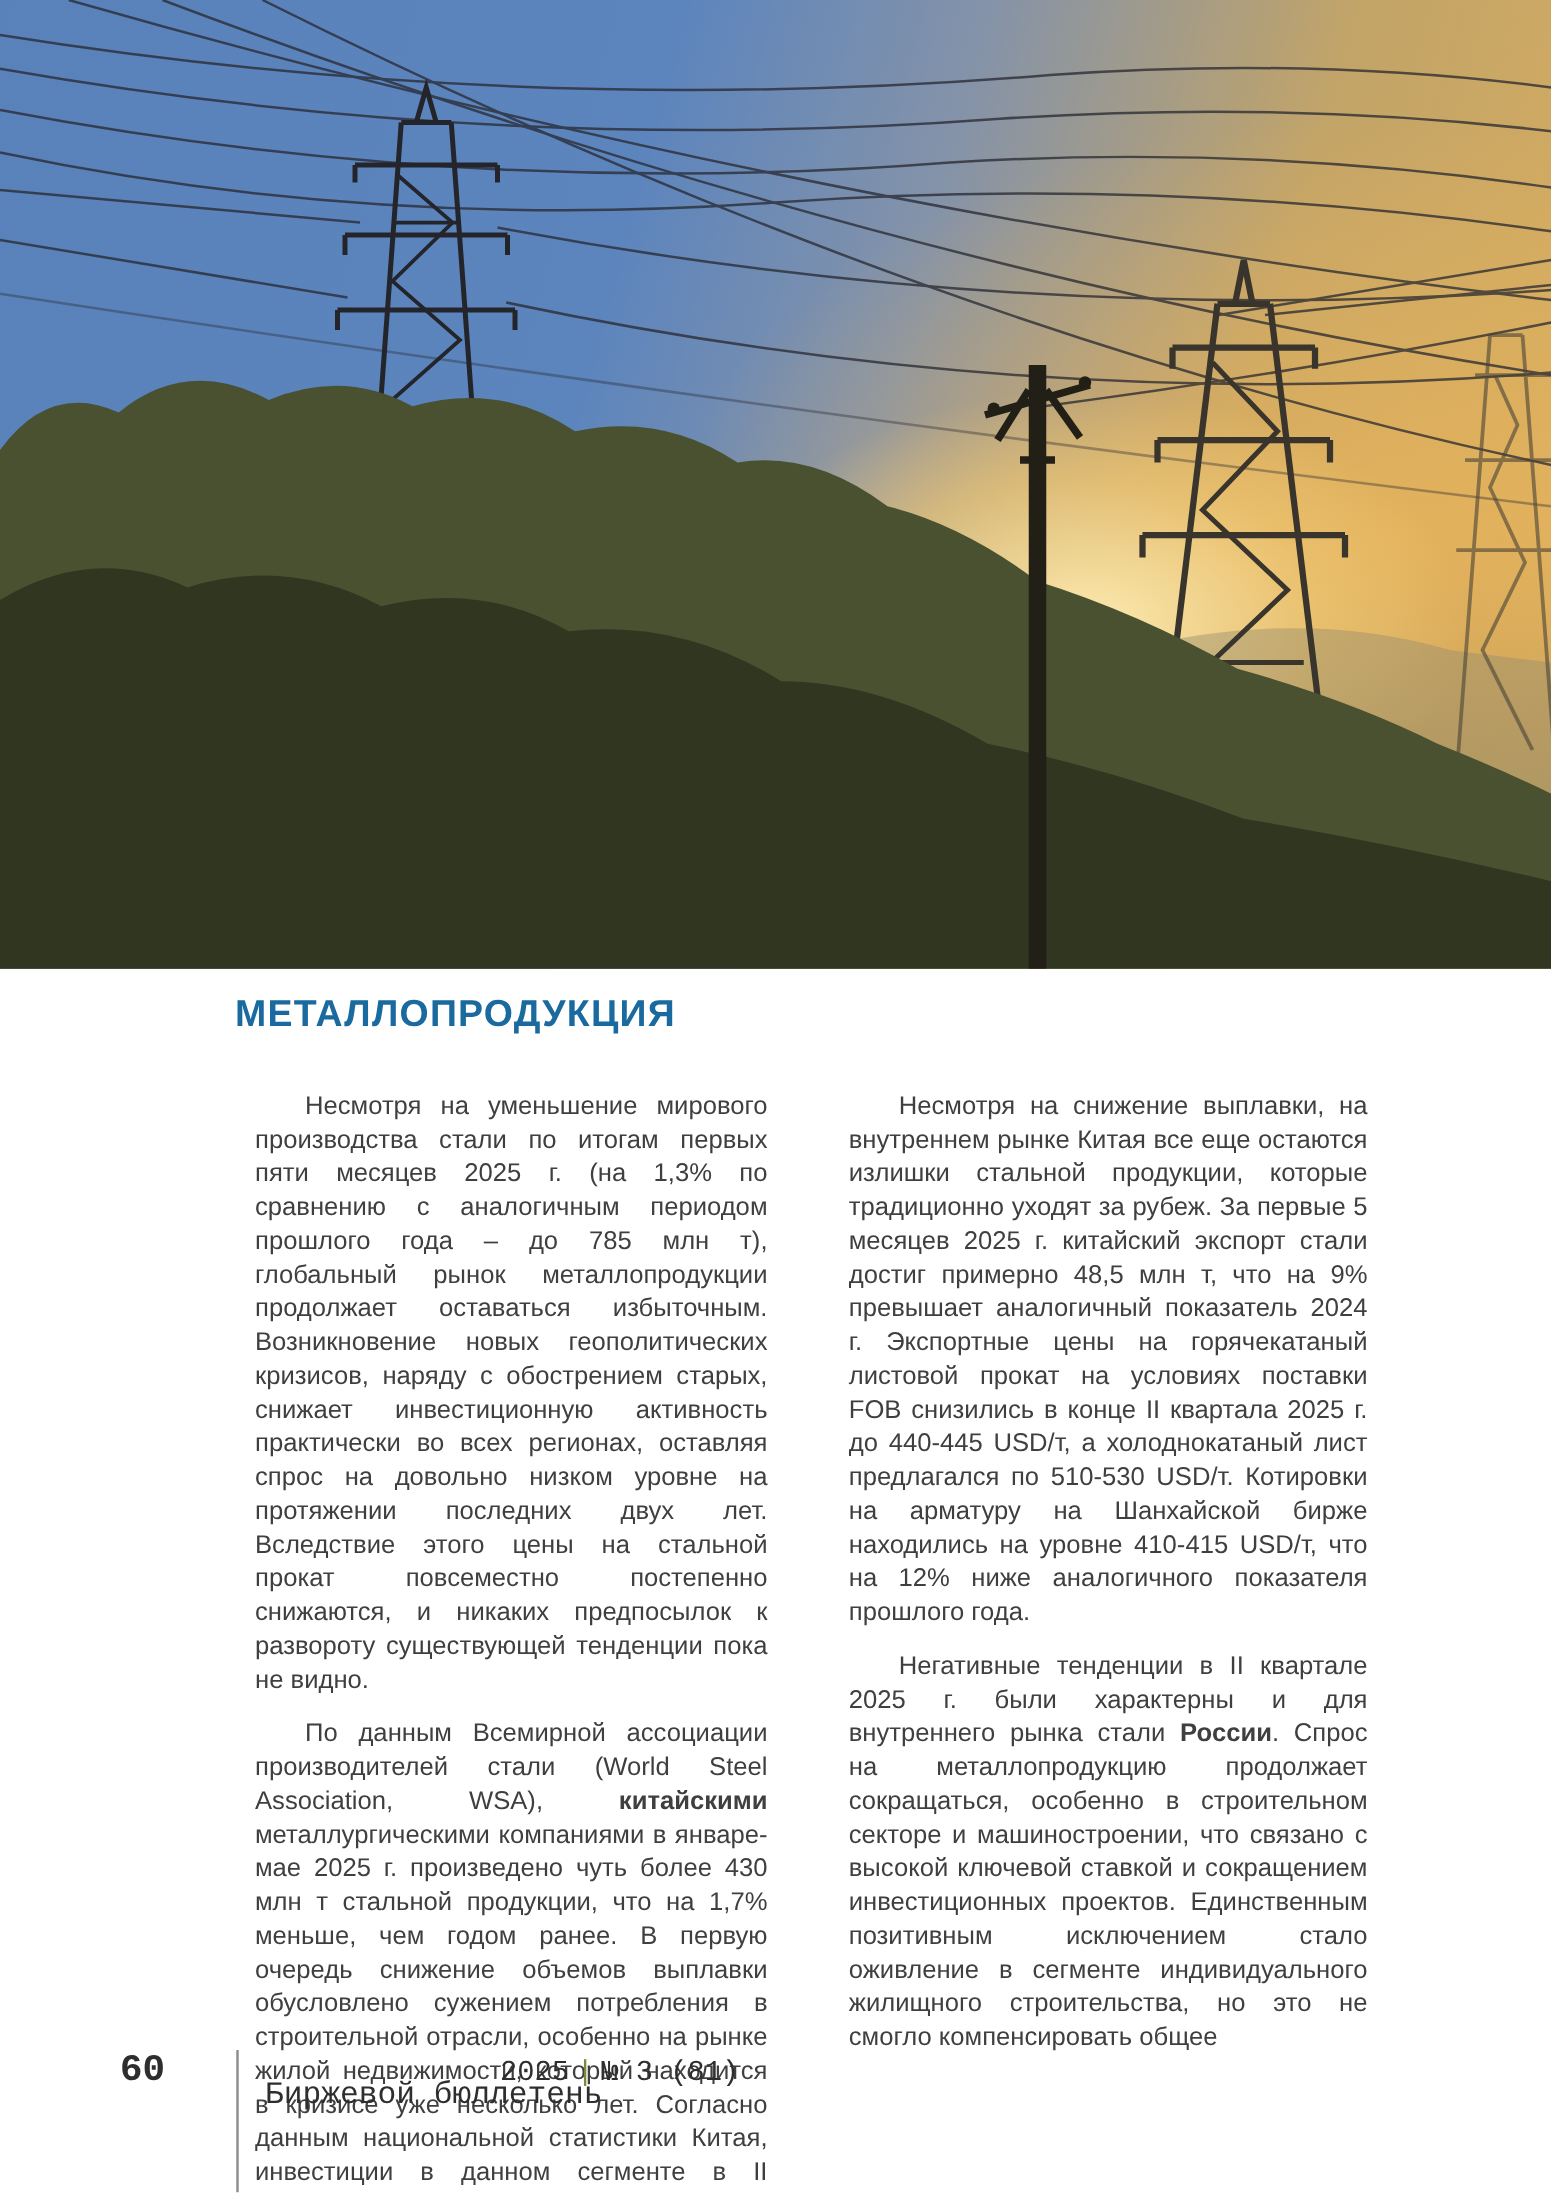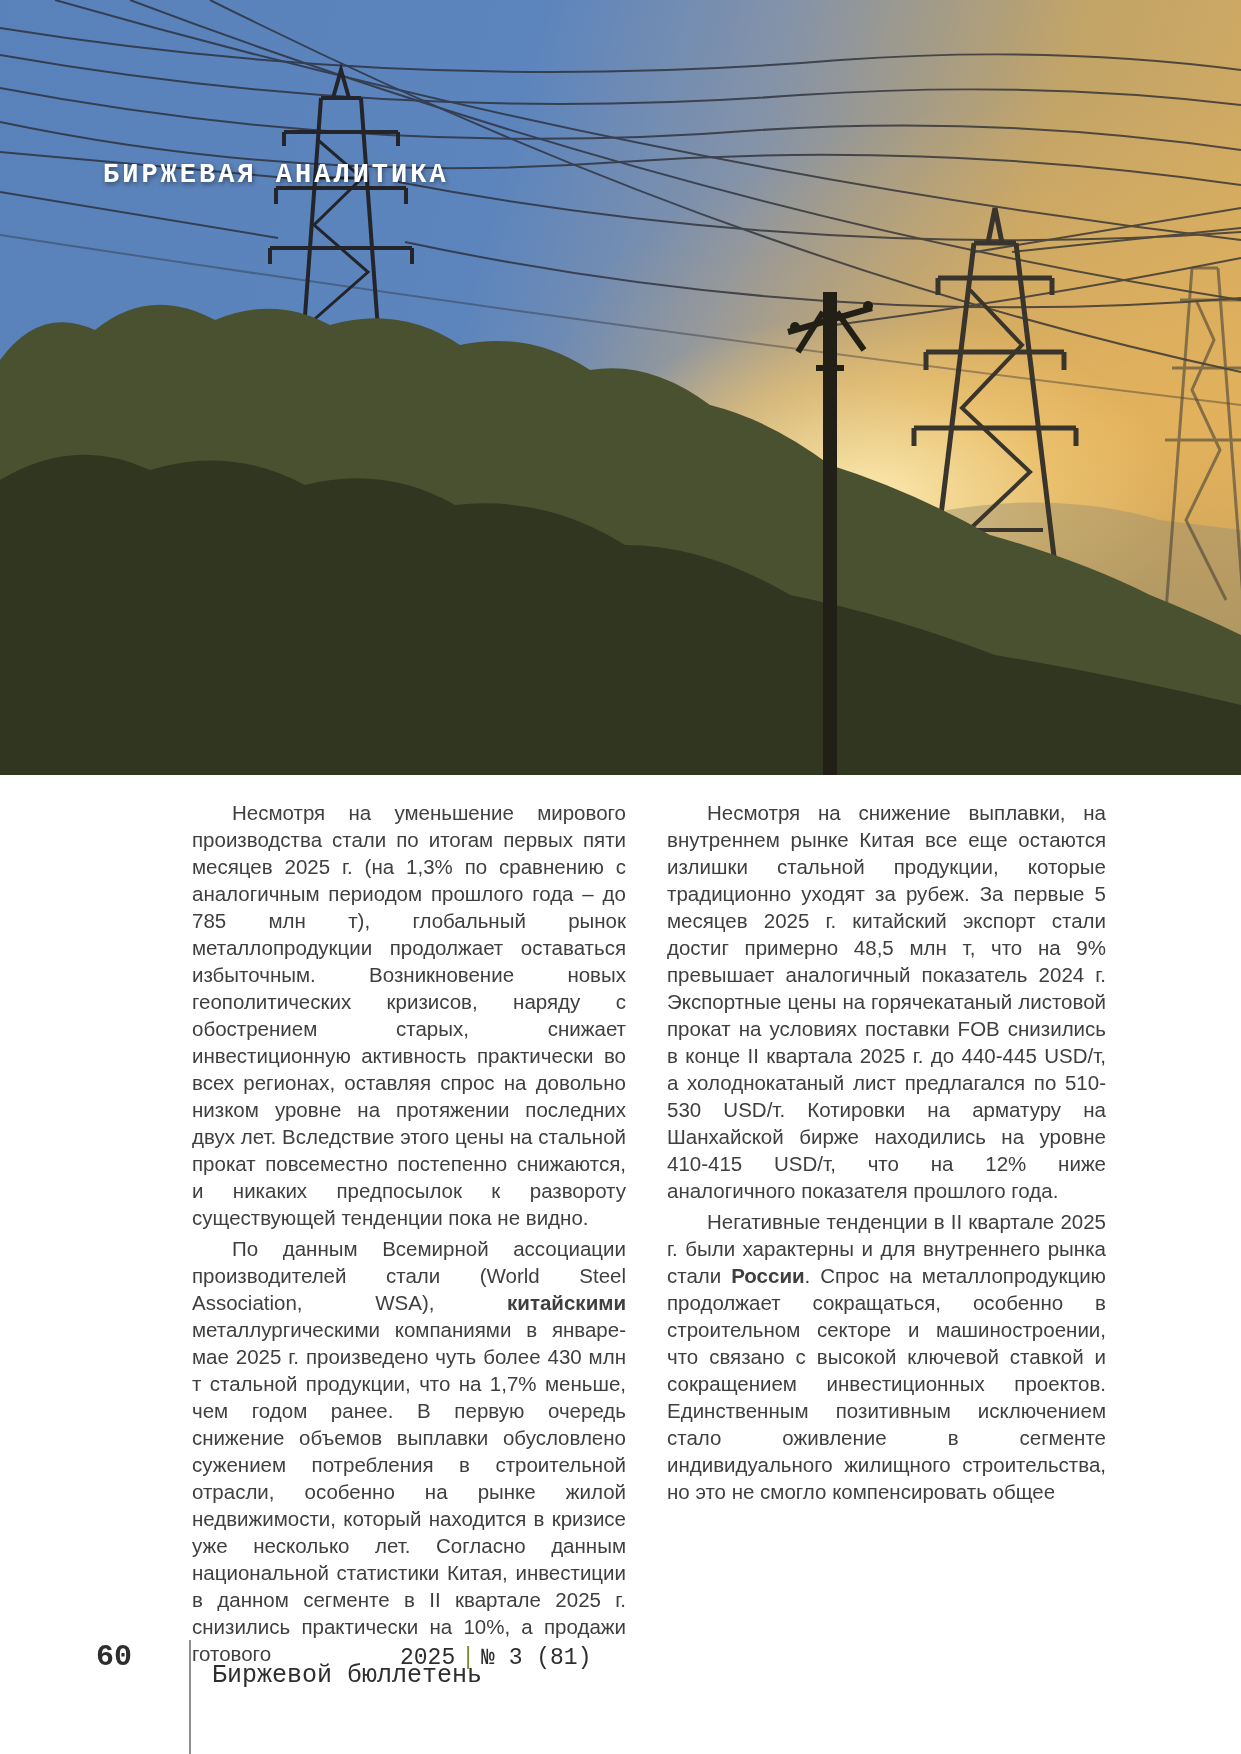--- a/index.html
+++ b/index.html
@@ -38,21 +38,21 @@
   .section-heading{
     margin:0 0 26px 0;color:#1a6a9f;
     font-size:30px;font-weight:bold;letter-spacing:1px;
   }
   .columns{display:flex;gap:33px;}
   .col{
     width:442px;font-size:20.5px;line-height:27px;color:#3f3f3f;
     text-align:justify;hyphens:auto;-webkit-hyphens:auto;
   }
   .col.right{width:447px;}
-  .col p{margin:4px;}
+  .col p{margin:16px;}
   .col p.indent{text-indent:40px;}
   .col .bold{font-weight:bold;}
   
   .footer{
     position:absolute;left:0;top:1640px;width:1241px;height:114px;
     font-family:"Liberation Mono","DejaVu Sans Mono",monospace;color:#2e2e2e;
   }
   .page-num{position:absolute;left:96px;top:0;font-size:30px;font-weight:bold;}
   .vrule{position:absolute;left:189px;top:0;width:2px;height:114px;background:#8f8f8f;}
   .journal{position:absolute;left:212px;top:21px;font-size:25px;font-weight:normal;}
@@ -142,25 +142,25 @@
           <circle cx="868" cy="306" r="5"></circle>
       </g>
       <g stroke="#221f17" stroke-width="6" fill="none">
         <path d="M788,332 L872,308"></path>
         <path d="M823,312 L798,352"></path>
         <path d="M837,312 L864,350"></path>
         <path d="M816,368 L844,368"></path>
       </g>
     </svg>
 
-    <div class="kicker">БИРЖЕВАЯ АНАЛИТИКА</div>
 
   </div>
 
   <div class="content">
+    <h2 class="section-heading">МЕТАЛЛОПРОДУКЦИЯ</h2>
     <div class="columns">
       <div class="col left" lang="ru">
           <p class="indent"><span>Несмотря на уменьшение мирового производства стали по итогам первых пяти месяцев 2025 г. (на 1,3% по сравнению с аналогичным периодом прошлого года – до 785 млн т), глобальный рынок металлопродукции продолжает оставаться избыточным. Возникновение новых геополитических кризисов, наряду с обострением старых, снижает инвестиционную активность практически во всех регионах, оставляя спрос на довольно низком уровне на протяжении последних двух лет. Вследствие этого цены на стальной прокат повсеместно постепенно снижаются, и никаких предпосылок к развороту существующей тенденции пока не видно.</span></p>
           <p class="indent"><span>По данным Всемирной ассоциации производителей стали (World Steel Association, WSA), </span><span class="bold">китайскими</span><span> металлургическими компаниями в январе-мае 2025 г. произведено чуть более 430 млн т стальной продукции, что на 1,7% меньше, чем годом ранее. В первую очередь снижение объемов выплавки обусловлено сужением потребления в строительной отрасли, особенно на рынке жилой недвижимости, который находится в кризисе уже несколько лет. Согласно данным национальной статистики Китая, инвестиции в данном сегменте в II квартале 2025 г. снизились практически на 10%, а продажи готового</span></p>
         </div>
       <div class="col right" lang="ru">
           <p class="indent"><span>Несмотря на снижение выплавки, на внутреннем рынке Китая все еще остаются излишки стальной продукции, которые традиционно уходят за рубеж. За первые 5 месяцев 2025 г. китайский экспорт стали достиг примерно 48,5 млн т, что на 9% превышает аналогичный показатель 2024 г. Экспортные цены на горячекатаный листовой прокат на условиях поставки FOB снизились в конце II квартала 2025 г. до 440-445 USD/т, а холоднокатаный лист предлагался по 510-530 USD/т. Котировки на арматуру на Шанхайской бирже находились на уровне 410-415 USD/т, что на 12% ниже аналогичного показателя прошлого года.</span></p>
           <p class="indent"><span>Негативные тенденции в II квартале 2025 г. были характерны и для внутреннего рынка стали </span><span class="bold">России</span><span>. Спрос на металлопродукцию продолжает сокращаться, особенно в строительном секторе и машиностроении, что связано с высокой ключевой ставкой и сокращением инвестиционных проектов. Единственным позитивным исключением стало оживление в сегменте индивидуального жилищного строительства, но это не смогло компенсировать общее</span></p>
         </div>
     </div>

